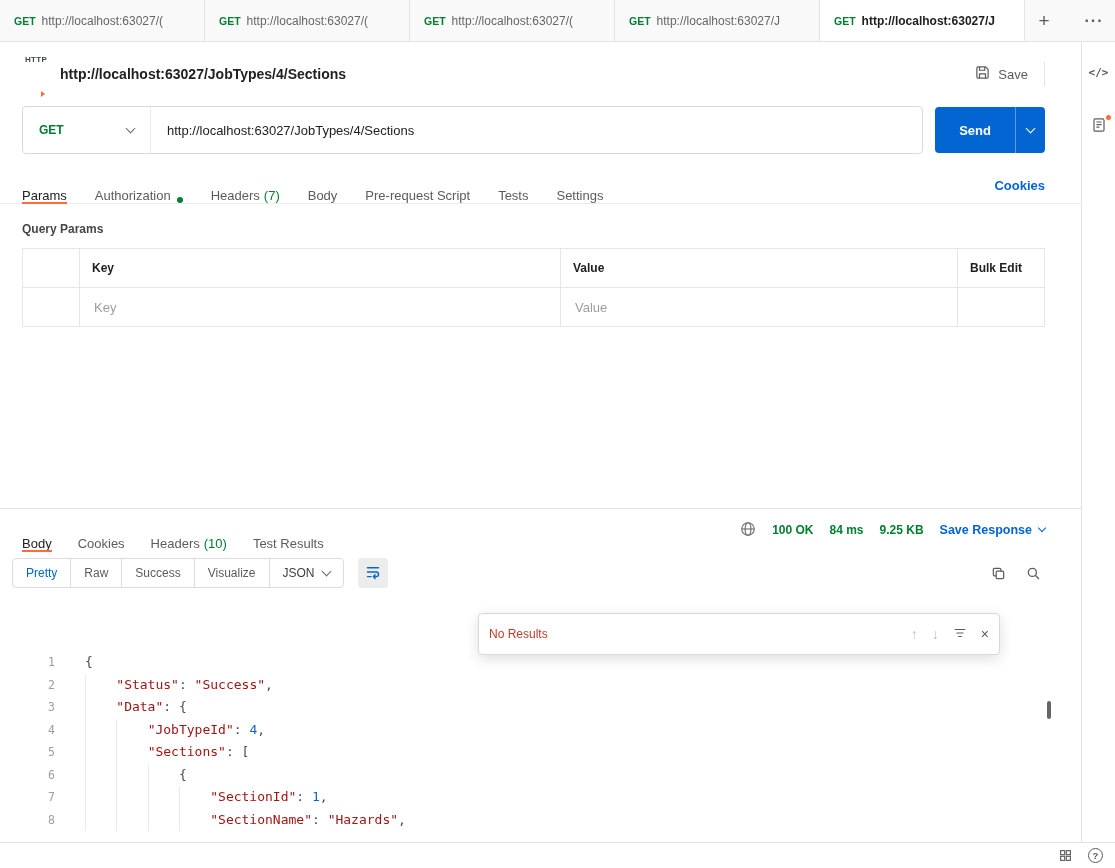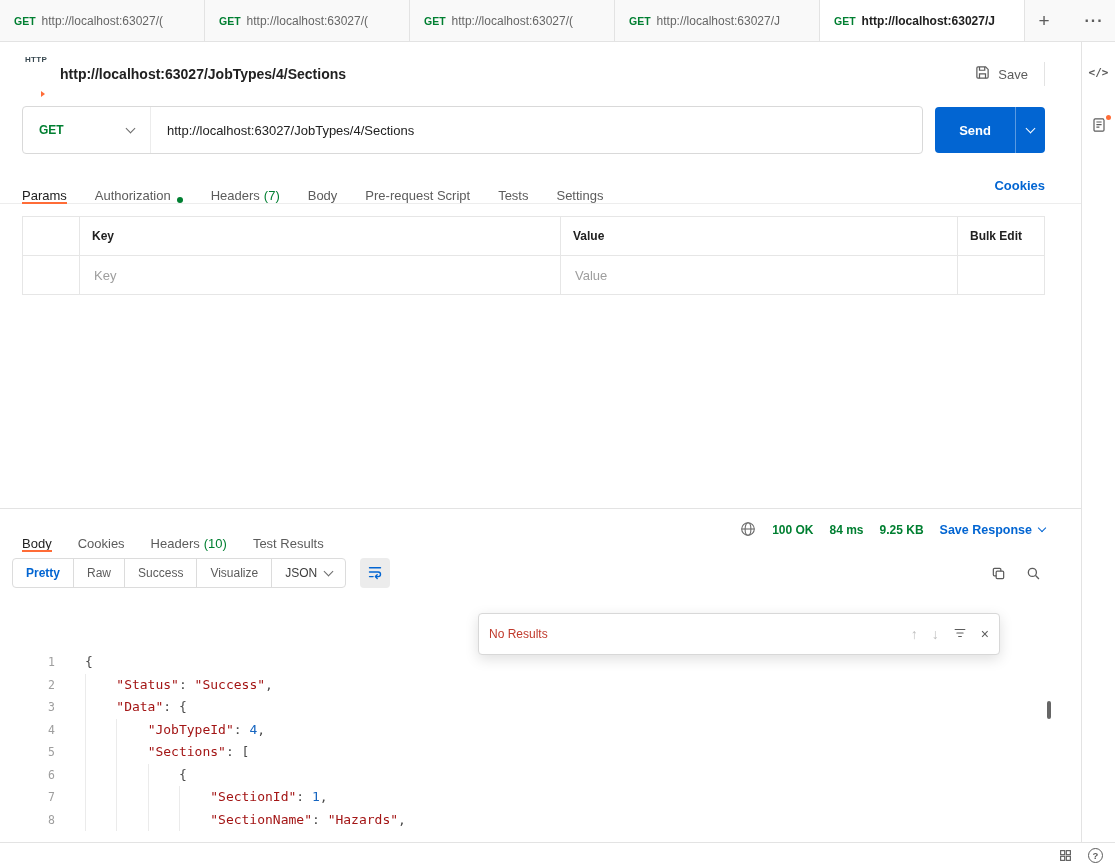--- a/index.html
+++ b/index.html
@@ -113,21 +113,21 @@
   .meta-green { color:#007f31; font-weight:600; }
   .save-resp { color:#0265d2; font-weight:600; display:flex; align-items:center;
     gap:7px; cursor:pointer; font-size:12.5px; }
 
   .resp-toolbar { display:flex; align-items:center; height:44px; padding:0 40px 0 12px; }
   .seg { display:flex; align-items:stretch; height:30px; border:1px solid #dcdcdc;
     border-radius:4px; overflow:hidden; background:#fff; }
   .seg-item { display:flex; align-items:center; padding:0 13px; font-size:12px;
     color:#5c5c5c; border-right:1px solid #dcdcdc; cursor:pointer; gap:8px; }
   .seg-item:last-child { border-right:none; }
-  .seg-item.active { color:#0265d2; font-weight:700; }
+  .seg-item.active { color:#0265d2; font-weight:400; }
   .seg-item.fmt { color:#3d3d3d; }
   .wrap-btn { margin-left:14px; width:30px; height:30px; border-radius:4px;
     background:#ececec; display:flex; align-items:center; justify-content:center; cursor:pointer; }
   .tool-right { margin-left:auto; display:flex; align-items:center; gap:20px; }
   .tool-icon { cursor:pointer; display:flex; }
 
   
   .search-pop { position:absolute; top:104px; left:478px; width:522px; height:42px;
     background:#fff; border:1px solid #d8d8d8; border-radius:4px;
     box-shadow:0 4px 14px rgba(0,0,0,0.13); display:flex; align-items:center;
@@ -244,20 +244,21 @@
     </div>
     <div class="rtab">
       <span>Tests</span>
     </div>
     <div class="rtab">
       <span>Settings</span>
     </div>
     <div class="cookies-link">Cookies</div>
   </div>
 
+  <div class="qp-title">Query Params</div>
 
   <div class="qp-table">
     <div class="qp-row head">
       <div class="qp-cell"></div>
       <div class="qp-cell head-cell">Key</div>
       <div class="qp-cell head-cell">Value</div>
       <div class="qp-cell bulk">Bulk Edit</div>
     </div>
     <div class="qp-row">
       <div class="qp-cell"></div>

